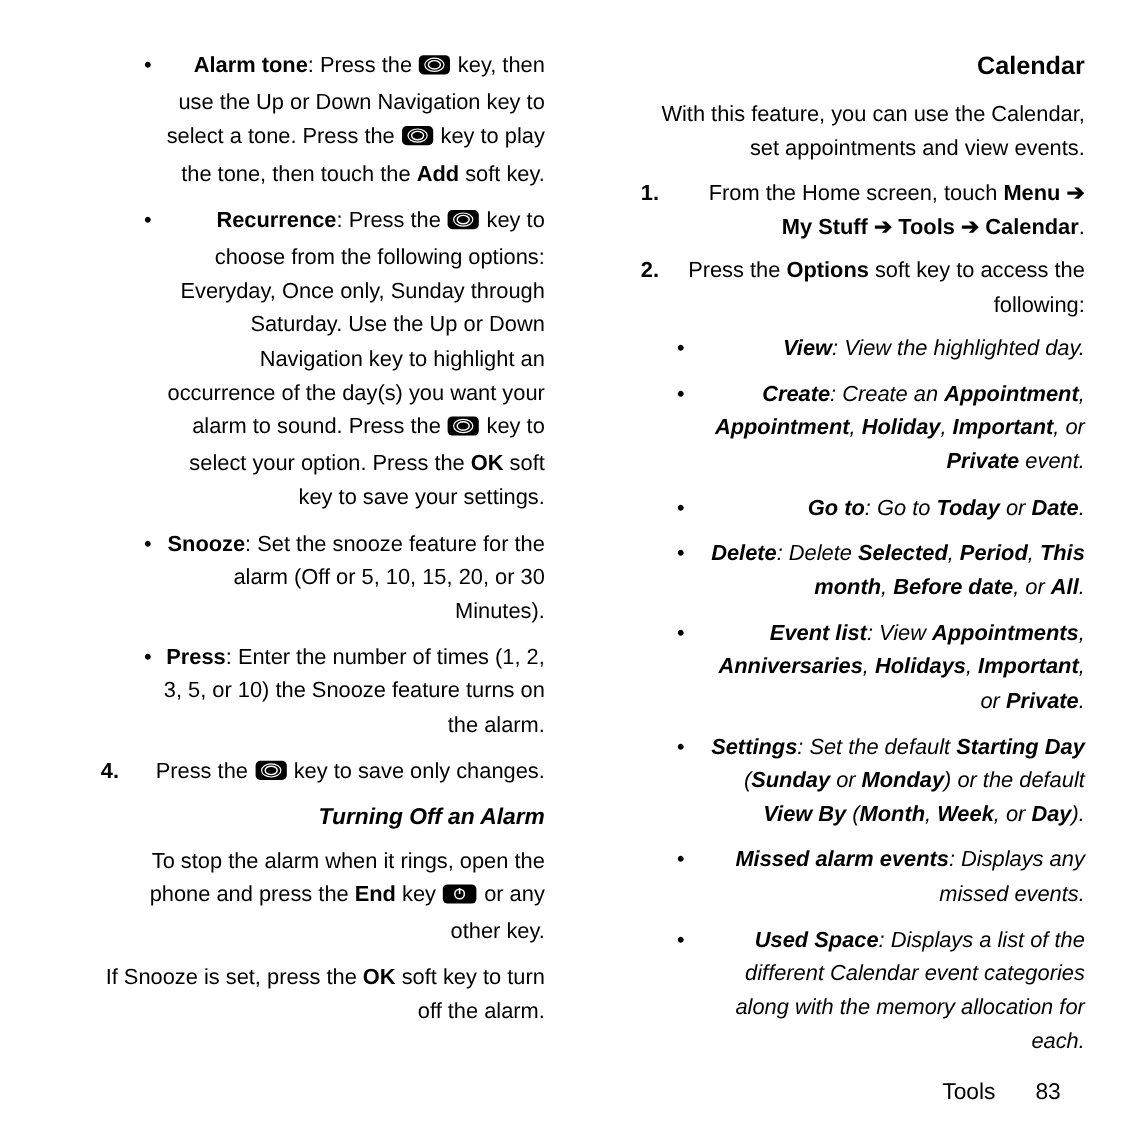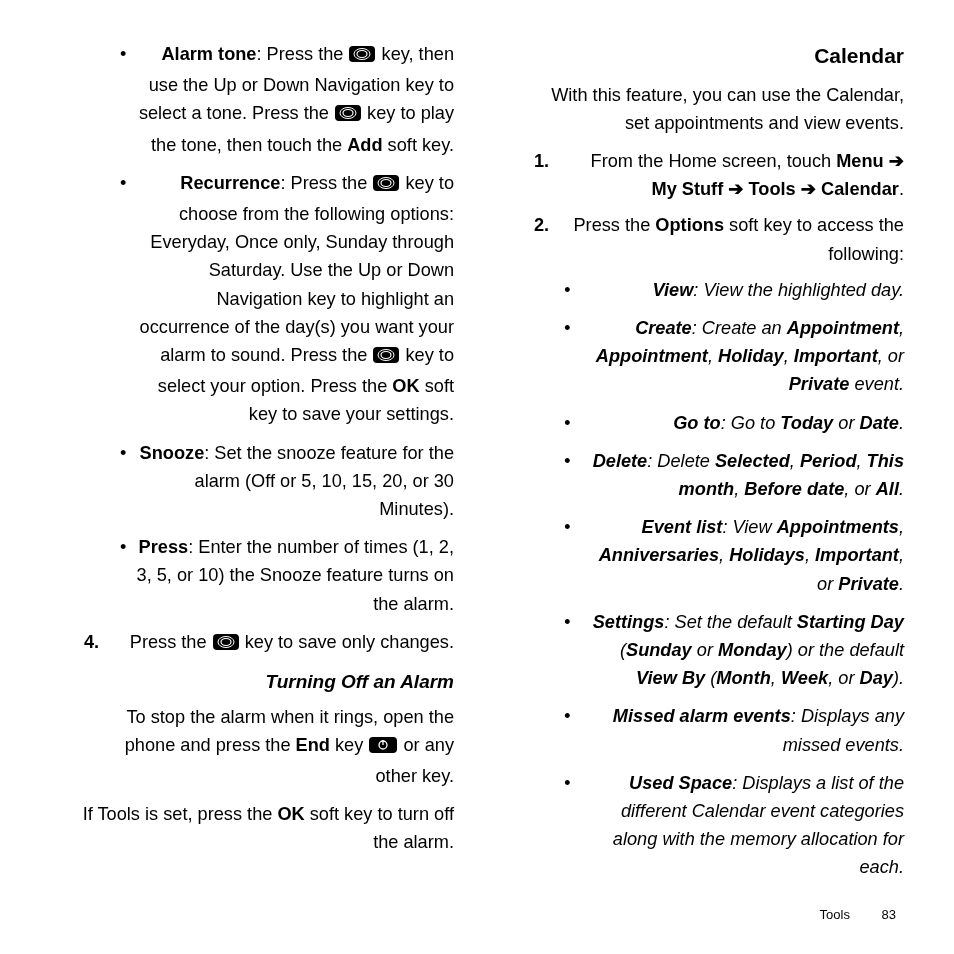--- a/index.html
+++ b/index.html
@@ -72,22 +72,22 @@
   .para2 {
     margin: 0 0 10px 20px;
   }
   .icon {
     display: inline-block;
     vertical-align: -3px;
   }
   .footer {
     position: absolute;
     bottom: 32px;
-    right: 58px;
-    font-size: 13px;
+    right: 70px;
+    font-size: 19px;
   }
   .footer .sec { margin-right: 28px; }
   .arrow { font-weight: 700; }
   .right-col-content { padding-left: 0; }
   .right-bullets { padding-left: 54px; font-style: italic; }
 </style>
 </head>
 <body>
 
 <div class="page">
@@ -136,21 +136,21 @@
 
     <div class="para">
       <span>To stop the alarm when it rings, open the phone and press the </span><span class="b">End</span><span> key </span><span class="icon"><svg width="30" height="18">
             <rect x="1" y="1" width="28" height="16" rx="4" fill="#000"></rect>
             <circle cx="15" cy="9" r="4" fill="none" stroke="#fff" stroke-width="1.3"></circle>
             <line x1="15" y1="4" x2="15" y2="9" stroke="#fff" stroke-width="1.3"></line>
           </svg></span><span> or any other key.</span>
     </div>
 
     <div class="para">
-      <span>If Tools is set, press the </span><span class="b">OK</span><span> soft key to turn off the alarm.</span>
+      <span>If Snooze is set, press the </span><span class="b">OK</span><span> soft key to turn off the alarm.</span>
     </div>
   </div>
 
   <div class="col right-col-content">
     <div class="h2">Calendar</div>
     <div class="para2">With this feature, you can use the Calendar, set appointments and view events.</div>
 
     <div class="numitem">
       <span class="num">1.</span>
       <span>From the Home screen, touch </span><span class="b">Menu</span><span class="arrow"> ➔ </span><span class="b">My Stuff</span><span class="arrow"> ➔ </span><span class="b">Tools</span><span class="arrow"> ➔ </span><span class="b">Calendar</span><span>.</span>

